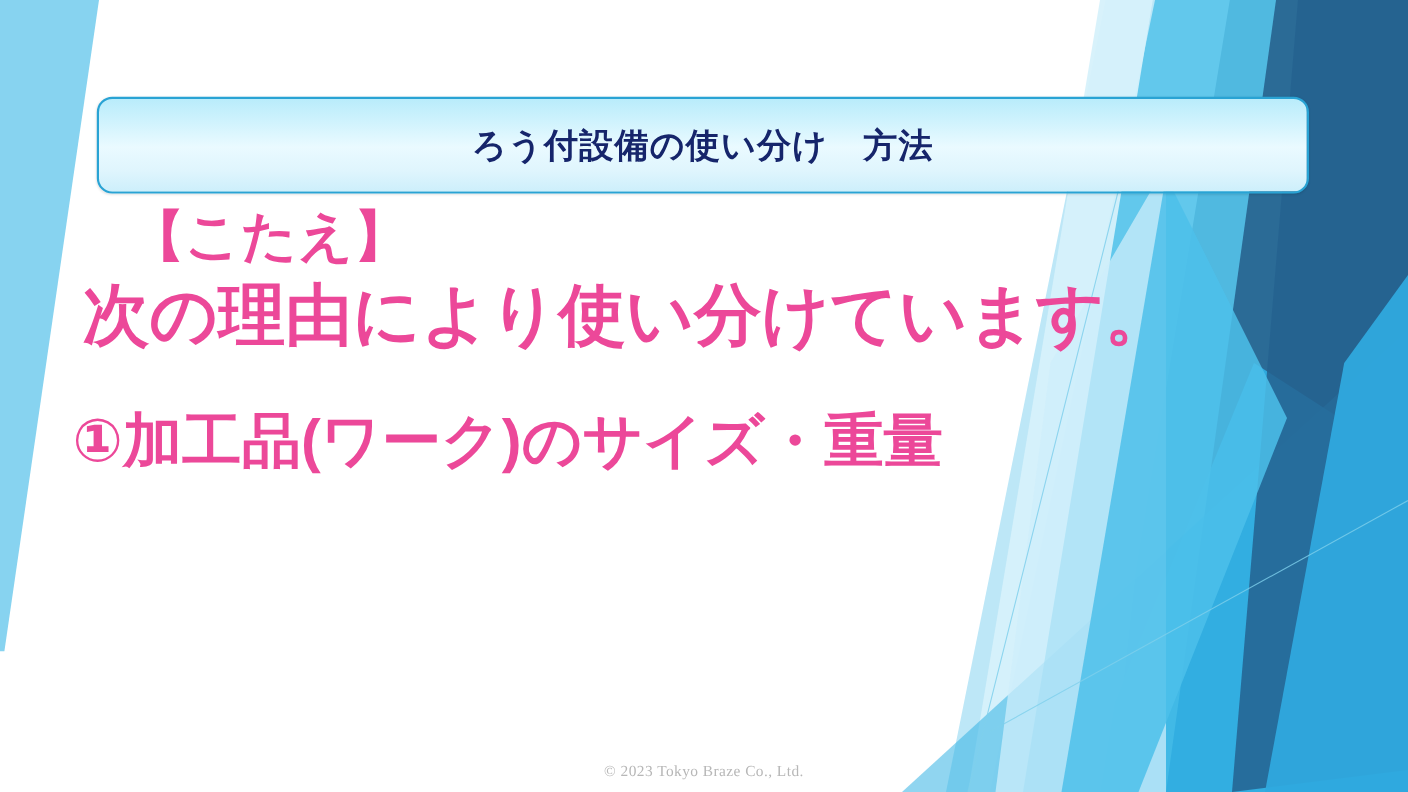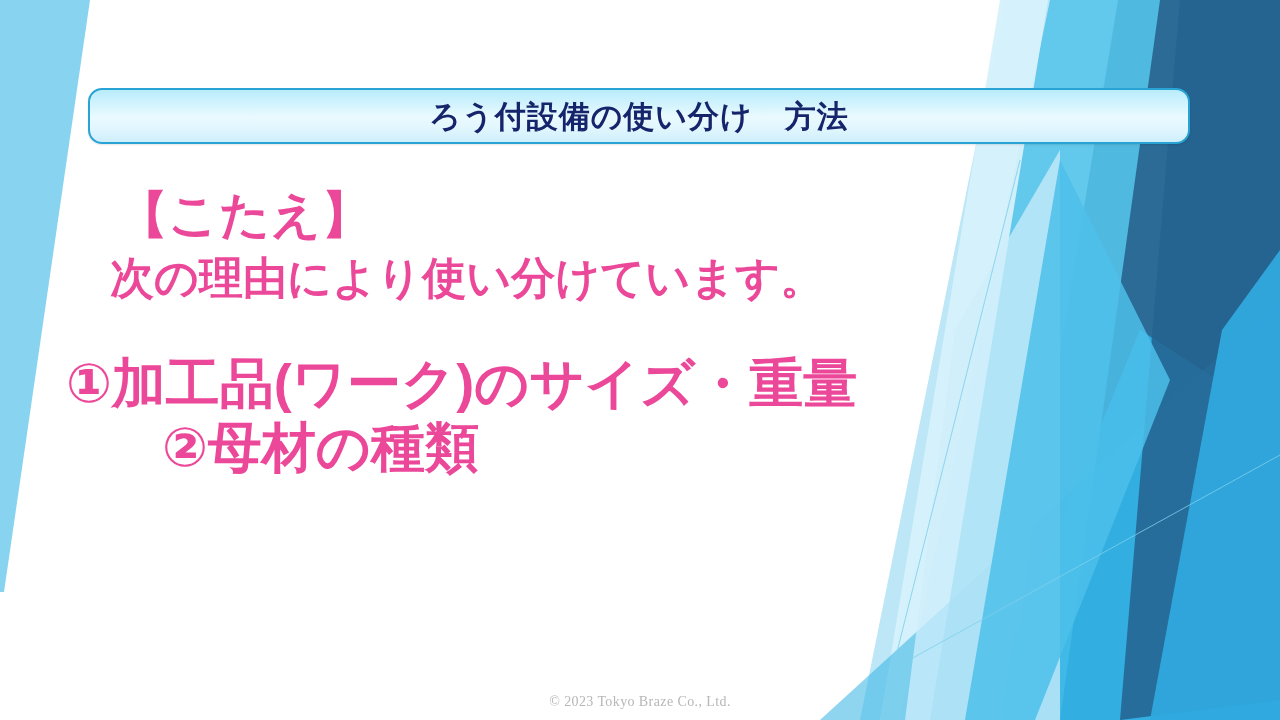--- a/index.html
+++ b/index.html
@@ -24,21 +24,21 @@
     height: 720px;
     pointer-events: none;
   }
 
   
   #title-bar {
     position: absolute;
     left: 88px;
     top: 88px;
     width: 1102px;
-    height: 56px;
+    height: 88px;
     box-sizing: border-box;
     border: 2px solid #29a3d4;
     border-radius: 14px;
     background: linear-gradient(to bottom,
                 #b9ecfb 0%,
                 #cdf2fd 22%,
                 #eafaff 52%,
                 #dff5fd 78%,
                 #cdeffb 100%);
     box-shadow: 0 1px 2px rgba(0,0,0,0.10);
@@ -62,21 +62,21 @@
     top: 188px;
     width: 1010px;
   }
   .redline {
     color: #ec4899;
     font-weight: 700;
     white-space: pre;
     line-height: 1.08;
   }
   .l-answer  { font-size: 50px; margin-left: 118px; }
-  .l-reason  { font-size: 44px; margin-left: 110px; margin-top: 12px; }
+  .l-reason  { font-size: 61px; margin-left: 75px; margin-top: 12px; }
   .l-gap     { height: 52px; }
   .l-item    { font-size: 54px; margin-left: 66px; }
   .l-item2   { font-size: 54px; margin-left: 162px; margin-top: 6px; }
 
   
   #footer {
     position: absolute;
     left: 0;
     top: 694px;
     width: 1280px;
@@ -127,18 +127,17 @@
   <div id="body-block">
 
     <div class="redline l-answer">【こたえ】</div>
 
     <div class="redline l-reason">次の理由により使い分けています。</div>
 
     <div class="l-gap"></div>
 
     <div class="redline l-item">①加工品(ワーク)のサイズ・重量</div>
 
-    <div class="redline l-item2">②母材の種類</div>
   </div>
 
   <div id="footer">© 2023 Tokyo Braze Co., Ltd.</div>
 
 </div>
 
 </body></html>

